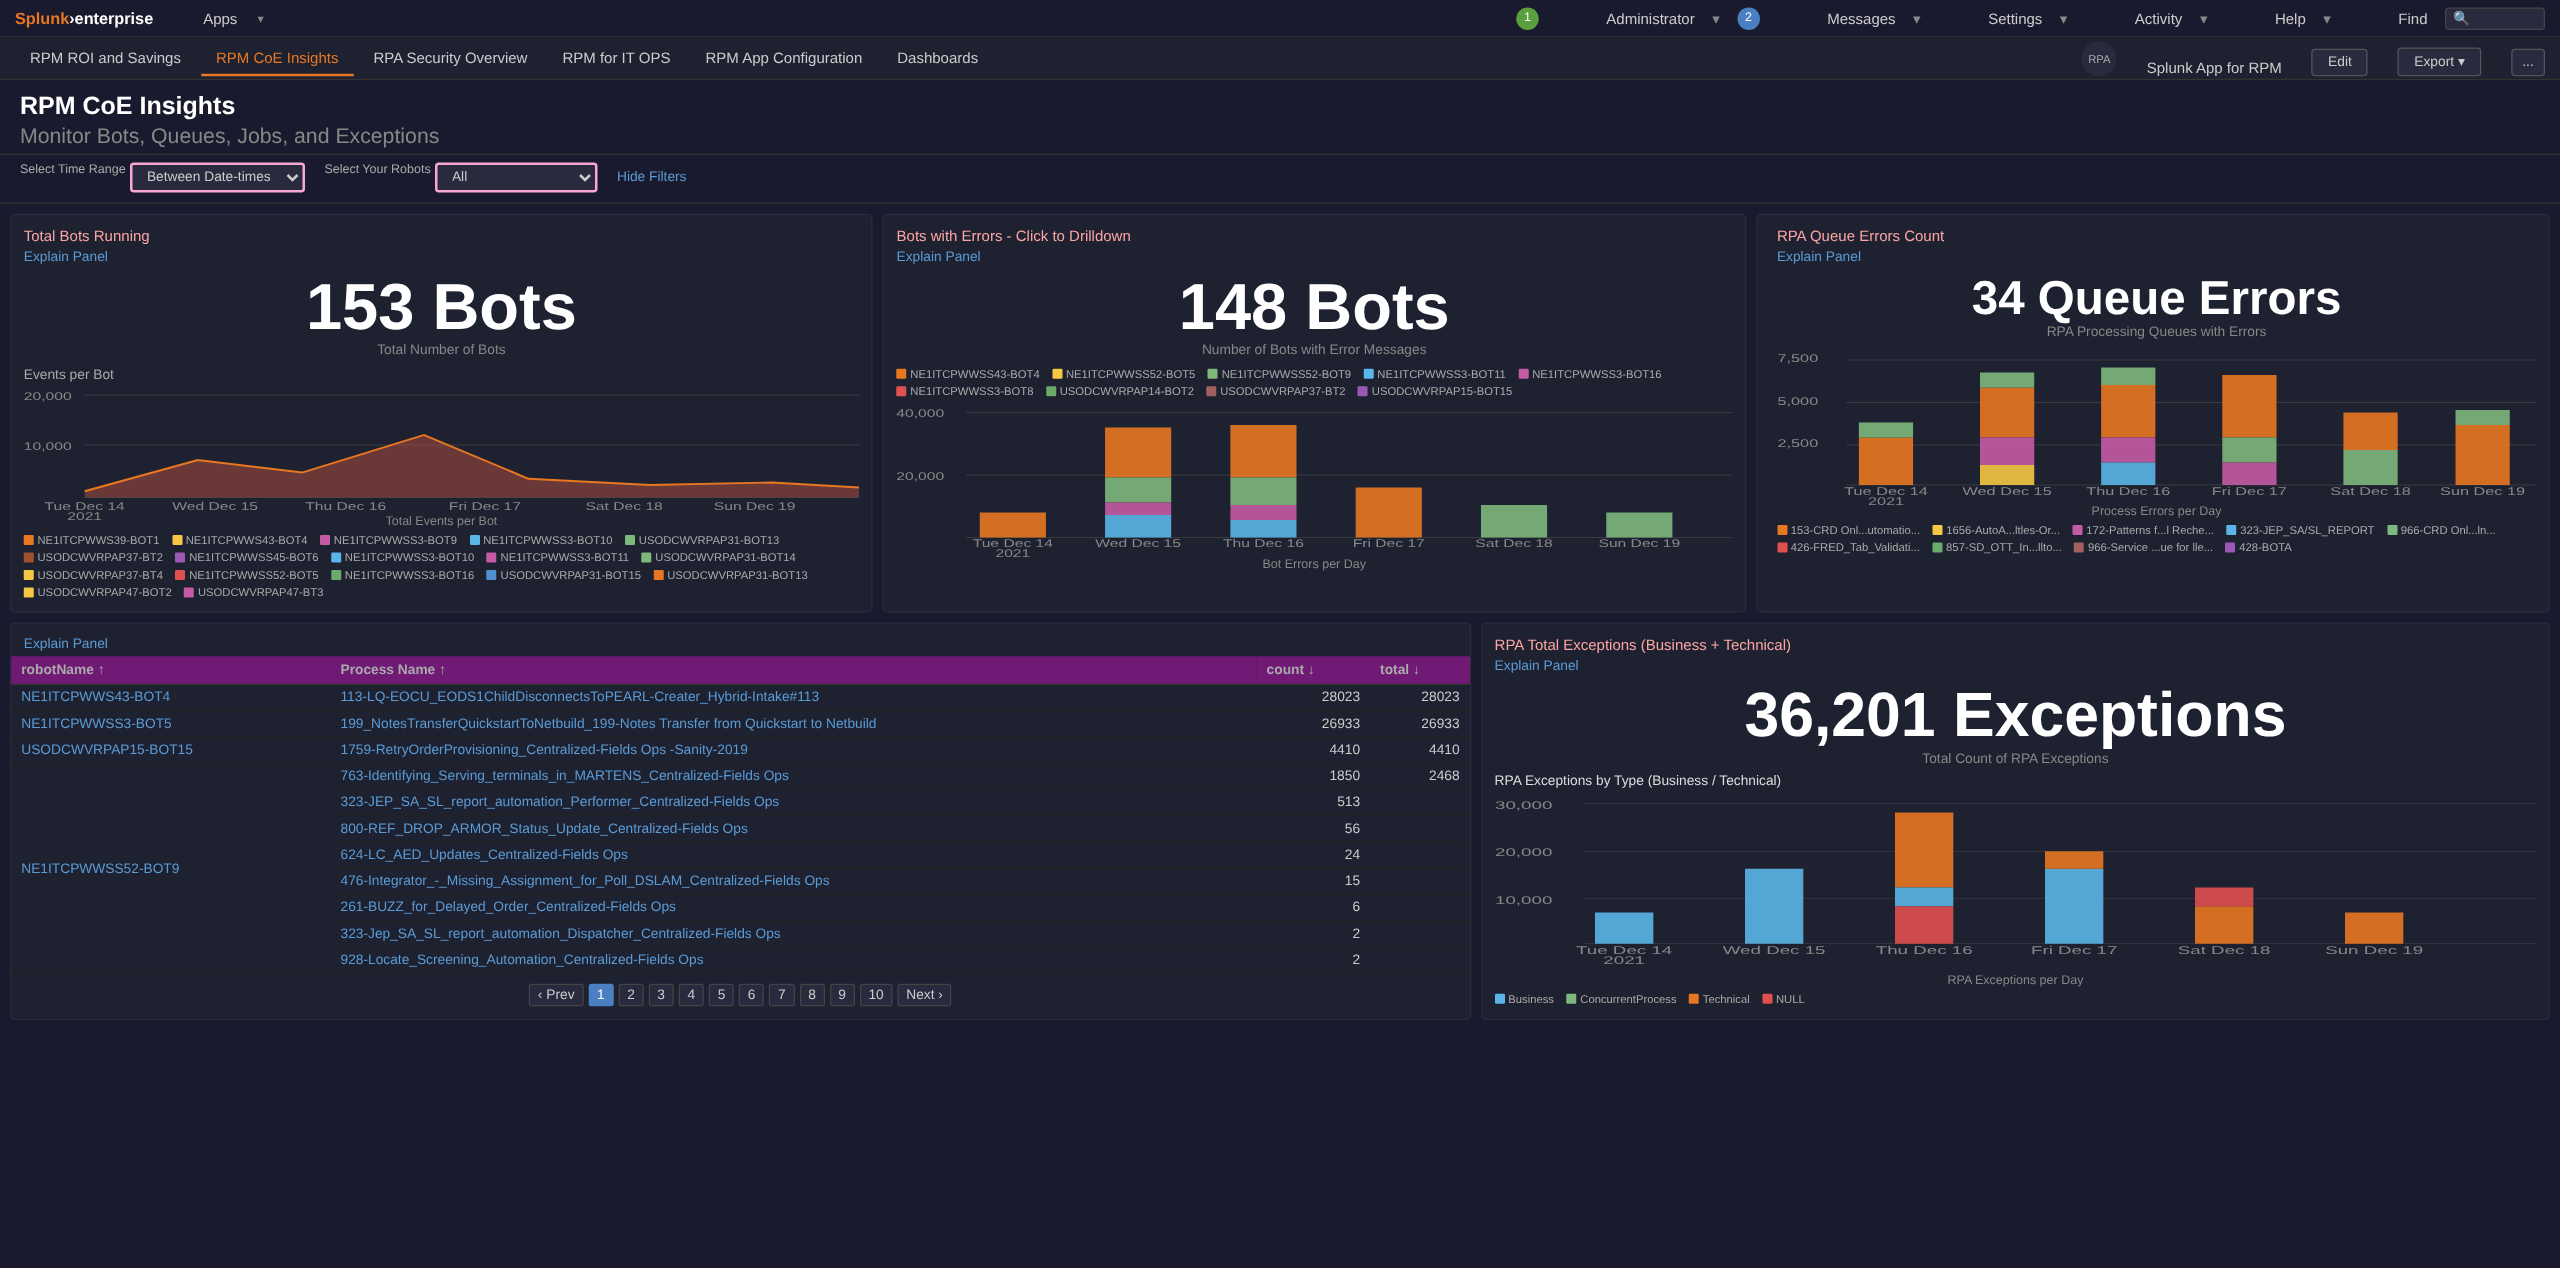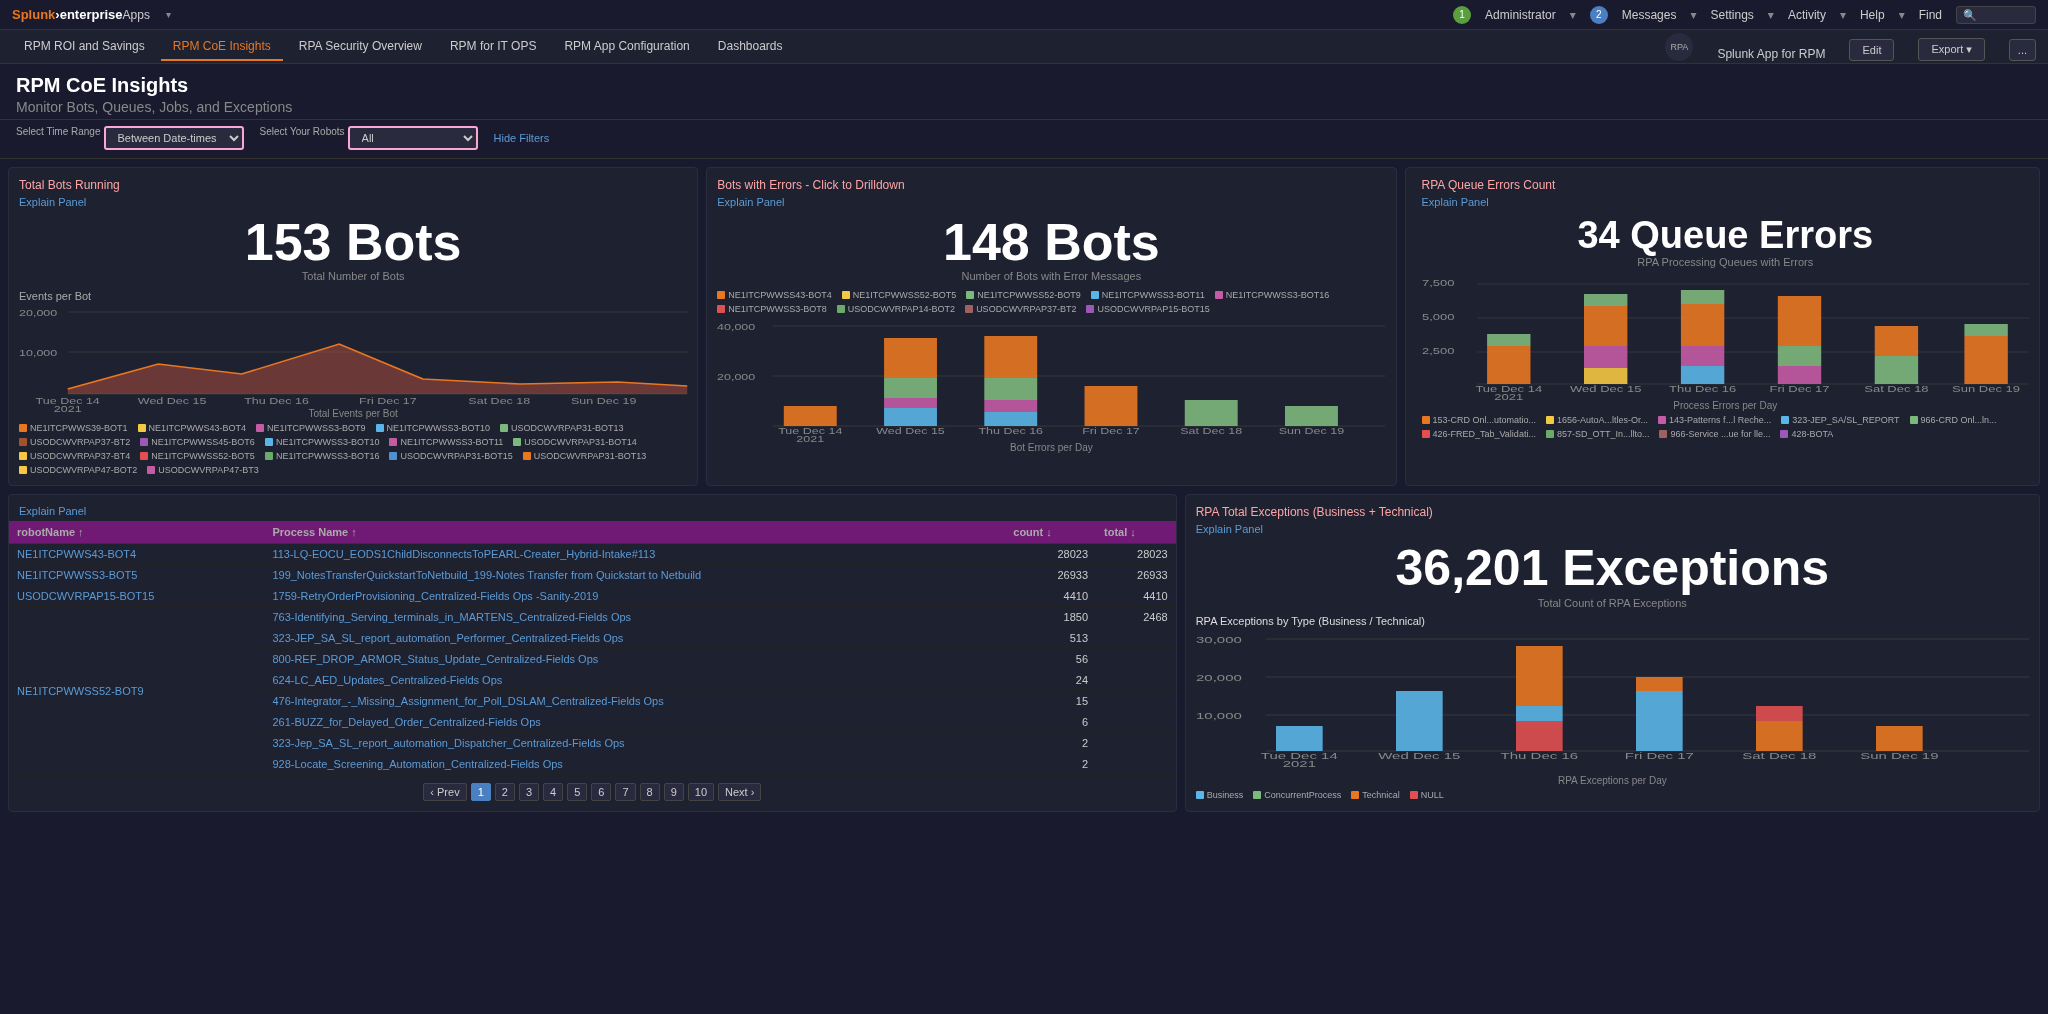--- a/index.html
+++ b/index.html
@@ -17,20 +17,21 @@
     .top-nav-items {
       display: flex;
       align-items: center;
       gap: 16px;
       flex: 1;
     }
     .top-nav-item {
       color: #ccc;
       font-size: 12px;
       cursor: pointer;
+      margin-left: 40px;
     }
     .top-nav-right {
       display: flex;
       align-items: center;
       gap: 14px;
     }
     .nav-badge {
       background: #5a9f3e;
       color: #fff;
       border-radius: 50%;
@@ -91,21 +92,21 @@
       color: #aaa;
     }
 
     
     .page-header {
       background: #1a1a2e;
       padding: 10px 16px 4px 16px;
       border-bottom: 1px solid #333;
     }
     .page-title { font-size: 20px; color: #fff; font-weight: bold; }
-    .page-subtitle { font-size: 14px; color: #888; margin-top: 2px; }
+    .page-subtitle { font-size: 17px; color: #888; margin-top: 2px; }
     .btn {
       background: #2a2a3e;
       border: 1px solid #555;
       color: #ccc;
       padding: 4px 12px;
       border-radius: 3px;
       cursor: pointer;
       font-size: 11px;
     }
     .btn-small { padding: 4px 8px; }
@@ -532,21 +533,21 @@
         <div class="legend-item">
             <div class="legend-dot" style="background:#e87722"></div>
             <span>153-CRD Onl...utomatio...</span>
           </div>
         <div class="legend-item">
             <div class="legend-dot" style="background:#f4c842"></div>
             <span>1656-AutoA...ltles-Or...</span>
           </div>
         <div class="legend-item">
             <div class="legend-dot" style="background:#c45ba5"></div>
-            <span>143-Patterns f...l Reche...</span>
+            <span>172-Patterns f...l Reche...</span>
           </div>
         <div class="legend-item">
             <div class="legend-dot" style="background:#5ab5e8"></div>
             <span>323-JEP_SA/SL_REPORT</span>
           </div>
         <div class="legend-item">
             <div class="legend-dot" style="background:#7db87d"></div>
             <span>966-CRD Onl...ln...</span>
           </div>
         <div class="legend-item">

